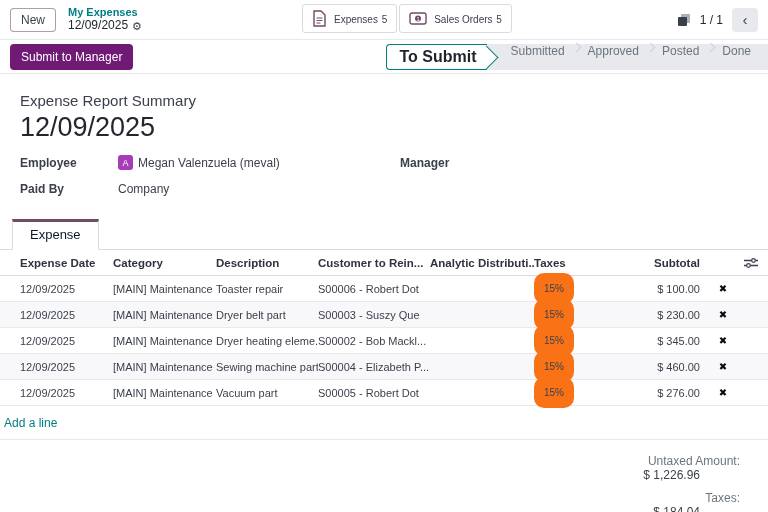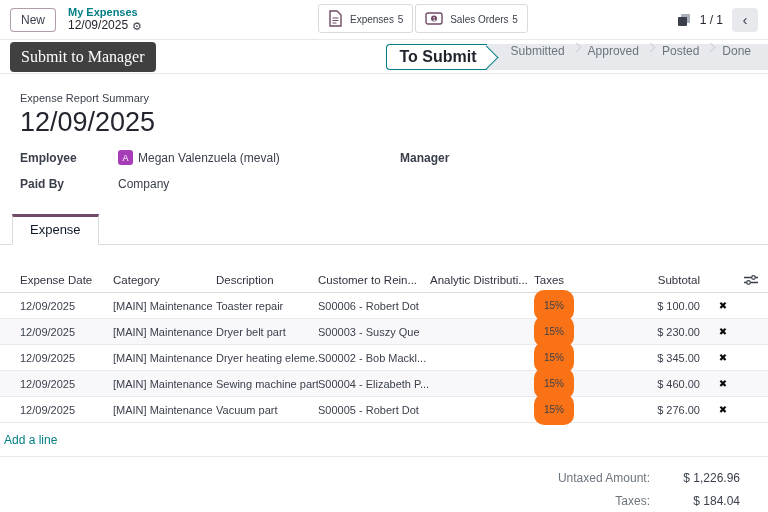--- a/index.html
+++ b/index.html
@@ -9,53 +9,53 @@
   
   .topbar { height:40px; display:flex; align-items:center; padding:0 10px;
             border-bottom:1px solid #e7e9ed; position:relative; background:#fff; }
   .btn-new { border:1px solid rgba(113,75,103,.55); background:#fff; color:#3a3f4b;
              border-radius:4px; padding:4px 10px; font-size:12px; cursor:pointer;
              font-family:inherit; }
   .crumbs { margin-left:12px; line-height:1.15; }
   .crumb-parent { color:#017e84; font-size:11px; font-weight:600; text-decoration:none; display:block; }
   .crumb-current { font-size:12px; color:#23262f; display:flex; align-items:center; gap:4px; }
   .gear { font-size:11px; color:#3a3f4b; cursor:pointer; }
-  .statgroup { position:absolute; left:318px; top:4px; display:flex; gap:2px; }
+  .statgroup { position:absolute; left:302px; top:4px; display:flex; gap:2px; }
   .statbtn { display:flex; align-items:center; gap:7px; background:#fff;
              border:1px solid #d8dadd; border-radius:3px; padding:2px 9px; height:29px; cursor:pointer; }
   .statbtn .txt { text-align:left; line-height:1.15; }
   .statbtn .lbl { font-size:10px; color:#3a3f4b; }
   .statbtn .cnt { font-size:10px; color:#3a3f4b; }
   .pager { margin-left:auto; display:flex; align-items:center; gap:9px; }
   .pager-count { font-size:12px; color:#23262f; }
   .btn-prev { width:26px; height:24px; background:#e7e9ed; border:none; border-radius:4px;
               color:#3a3f4b; font-size:15px; line-height:22px; cursor:pointer; }
 
   
   .actionbar { height:34px; display:flex; align-items:center; justify-content:space-between;
                padding:0 0 0 10px; border-bottom:1px solid #e7e9ed; }
-  .btn-submit { background:#404040; color:#fff; border:none; border-radius:4px;
-                padding:6px 11px; font-size:16px; cursor:pointer; font-family:Liberation Serif, serif; }
+  .btn-submit { background:#701a75; color:#fff; border:none; border-radius:4px;
+                padding:6px 11px; font-size:12px; cursor:pointer; font-family:Liberation Sans, sans-serif; }
   .statusbar { display:flex; background:#e7e9ed; border-radius:4px 0 0 4px;
                height:26px; padding-right:6px; }
   .step { color:#6c757d; font-size:12px; padding:0 11px; white-space:nowrap; cursor:pointer; }
   .step-active { position:relative; background:#fff; border:1px solid #017e84; border-right:0;
                  border-radius:4px 0 0 4px; color:#1f232b; font-weight:600; height:26px;
                  display:flex; align-items:center; padding:0 10px 0 13px; margin-right:13px; cursor:pointer; }
   .step-active .z { position:relative; z-index:1; }
   .step-active::after { content:""; position:absolute; right:-8px; top:4px; width:16px; height:16px;
                         background:#fff; border-top:1px solid #017e84; border-right:1px solid #017e84;
                         transform:rotate(45deg); }
   .sep { width:7px; height:7px; border-top:1px solid #cdd0d5; border-right:1px solid #cdd0d5;
          transform:rotate(45deg); margin:0 -3px; }
 
   
   .sheet { padding:18px 0 0 0; }
   .pad { padding-left:20px; padding-right:20px; }
-  .summary-label { font-size:11px; color:#3a3f4b; }
+  .summary-label { font-size:15px; color:#3a3f4b; }
   .title { font-size:27px; font-weight:500; color:#23262f; margin:3px 0 12px;
            font-family:"Liberation Sans", sans-serif; cursor:text; }
   .fields { display:flex; font-size:12px; }
   .fcol-left { width:380px; }
   .frow { display:flex; align-items:center; margin-bottom:11px; min-height:15px; }
   .flabel { width:98px; font-weight:600; color:#3a3f4b; flex:none; }
   .fvalue { color:#3a3f4b; display:flex; align-items:center; gap:5px; cursor:text; }
   .avatar { width:15px; height:15px; border-radius:3px; background:#a73cb8; color:#fff;
             font-size:9px; display:flex; align-items:center; justify-content:center; flex:none; }
   sup.help { color:#6c757d; font-size:9px; margin-left:1px; }
@@ -64,34 +64,34 @@
   .notebook { margin-top:12px; border-bottom:1px solid #d8dadd; padding-left:12px; }
   .tab { display:inline-block; background:#fff; border:1px solid #d8dadd; border-bottom-color:#fff;
          border-top:3px solid #714B67; padding:5px 17px 7px; font-size:13px; color:#0f172a;
          margin-bottom:-1px; cursor:pointer; }
 
   
   .trow { display:grid;
           grid-template-columns:93px 103px 102px 112px 104px 84px 1fr 30px 26px;
           align-items:center; height:26px; border-bottom:1px solid #e7e9ed;
           padding-left:20px; padding-right:4px; font-size:11px; color:#3a3f4b; }
-  .thead { font-size:11.5px; font-weight:400; border-bottom:1px solid #d8dadd; color:#2f333d;margin-top:22px; }
+  .thead { font-size:11.5px; font-weight:700; border-bottom:1px solid #d8dadd; color:#2f333d; }
   .cell { overflow:hidden; white-space:nowrap; padding-right:6px; cursor:pointer; }
   .num  { text-align:right; padding-right:8px; }
   .striped { background:#f8f8fa; }
   .badge { display:inline-block; background:#f97316; border-radius:10px; padding:10px 10px;
            font-size:10px; color:#3a3f4b; cursor:pointer; }
   .del { text-align:center; font-size:10px; color:#0b0b0b; cursor:pointer; }
   .colicon { display:flex; justify-content:center; cursor:pointer; }
   .addline-row { border-bottom:1px solid #e7e9ed; padding:7px 0 8px 4px; }
   .addline { color:#017e84; font-size:12px; text-decoration:none; cursor:pointer; }
 
   
   .totals { display:flex; flex-direction:column; align-items:flex-end; padding:14px 28px 0 0; }
-  .trow2 { display:flex; align-items:center; margin-bottom:9px; }
+  .trow2 { display:flex; align-items:center; margin-bottom:9px;flex-direction:column; }
   .tlabel { color:#6c757d; font-size:12px; width:170px; text-align:right; }
   .tvalue { width:78px; text-align:right; font-size:12px; color:#3a3f4b; margin-left:12px; }
   svg { display:block; }
 </style>
 </head>
 <body>
 
 <div class="topbar">
   <button class="btn-new">New</button>
   <div class="crumbs">

